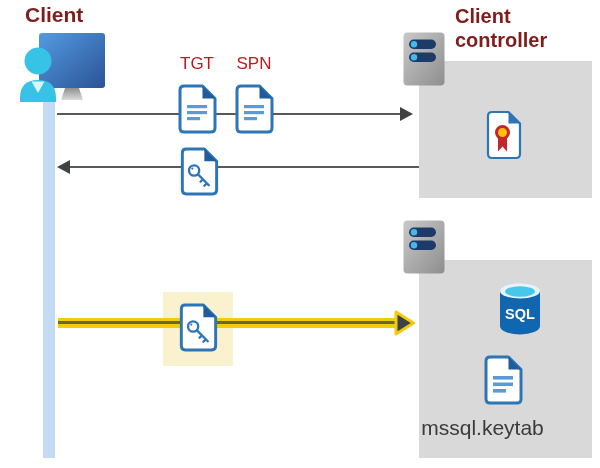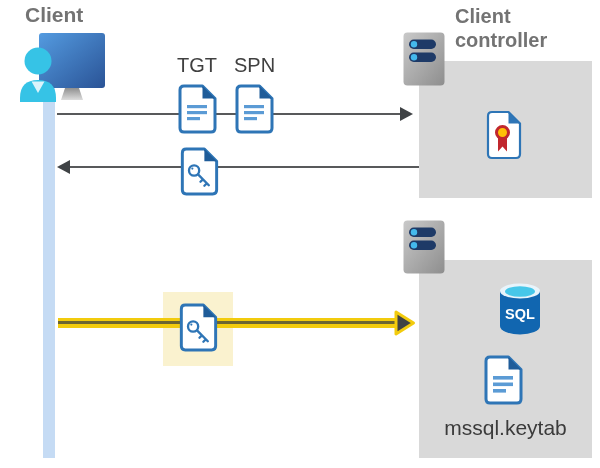--- a/index.html
+++ b/index.html
@@ -1,22 +1,22 @@
 <!DOCTYPE html>
 <html><head>
 <meta charset="utf-8">
 <style>
   html,body{margin:0;padding:0;background:#ffffff;}
   #stage{
     position:relative;width:600px;height:468px;background:#ffffff;
     font-family:"Liberation Sans",sans-serif;overflow:hidden;
   }
   .abs{position:absolute;}
-  .node-title{font-weight:700;color:#737373;font-size:20px;line-height:24px;}
-  .small-label{font-size:20px;color:#404040;text-align:center;}
+  .node-title{font-weight:700;color:#7f1d1d;font-size:20px;line-height:24px;}
+  .small-label{font-size:17px;color:#b91c1c;text-align:center;}
   .gray-box{background:#d9d9d9;}
   .lifeline{background:#c5dbf4;}
   .arrow-line{background:#58595b;height:2px;}
   .arrow-head-right{width:0;height:0;border-top:7px solid transparent;border-bottom:7px solid transparent;border-left:13px solid #3f4245;}
   .arrow-head-left{width:0;height:0;border-top:7px solid transparent;border-bottom:7px solid transparent;border-right:13px solid #3f4245;}
   .hl-box{background:#faf2cf;}
   .yellow-band{background:linear-gradient(to bottom,#f2cb0d 0 35%,#6b6532 35% 65%,#f2cb0d 65% 100%);height:10px;}
   .keytab-label{font-size:21px;color:#3b3b3b;text-align:center;}
 </style>
 </head>
@@ -143,15 +143,15 @@
   </svg>
 
   <svg class="abs" style="left:483px;top:355px;" width="40" height="50" viewBox="0 0 40 50">
     <path d="M25.5 2 L38 14.5 V44 Q38 48 34 48 H7 Q3 48 3 44 V6 Q3 2 7 2 Z" fill="#fff" stroke="#2e75b6" stroke-width="3" stroke-linejoin="round"></path>
     <path d="M25.5 2 L38 14.5 H25.5 Z" fill="#1f5c99"></path>
     <rect x="10" y="21" width="20" height="3.6" fill="#5b9bd5"></rect>
     <rect x="10" y="27.5" width="20" height="3.6" fill="#5b9bd5"></rect>
     <rect x="10" y="34" width="13" height="3.6" fill="#5b9bd5"></rect>
   </svg>
 
-  <div class="abs keytab-label" style="left:419px;top:416px;width:173px;">mssql.keytab</div>
+  <div class="abs keytab-label" style="left:396px;top:416px;width:173px;">mssql.keytab</div>
 
 </div>
 
 </body></html>

